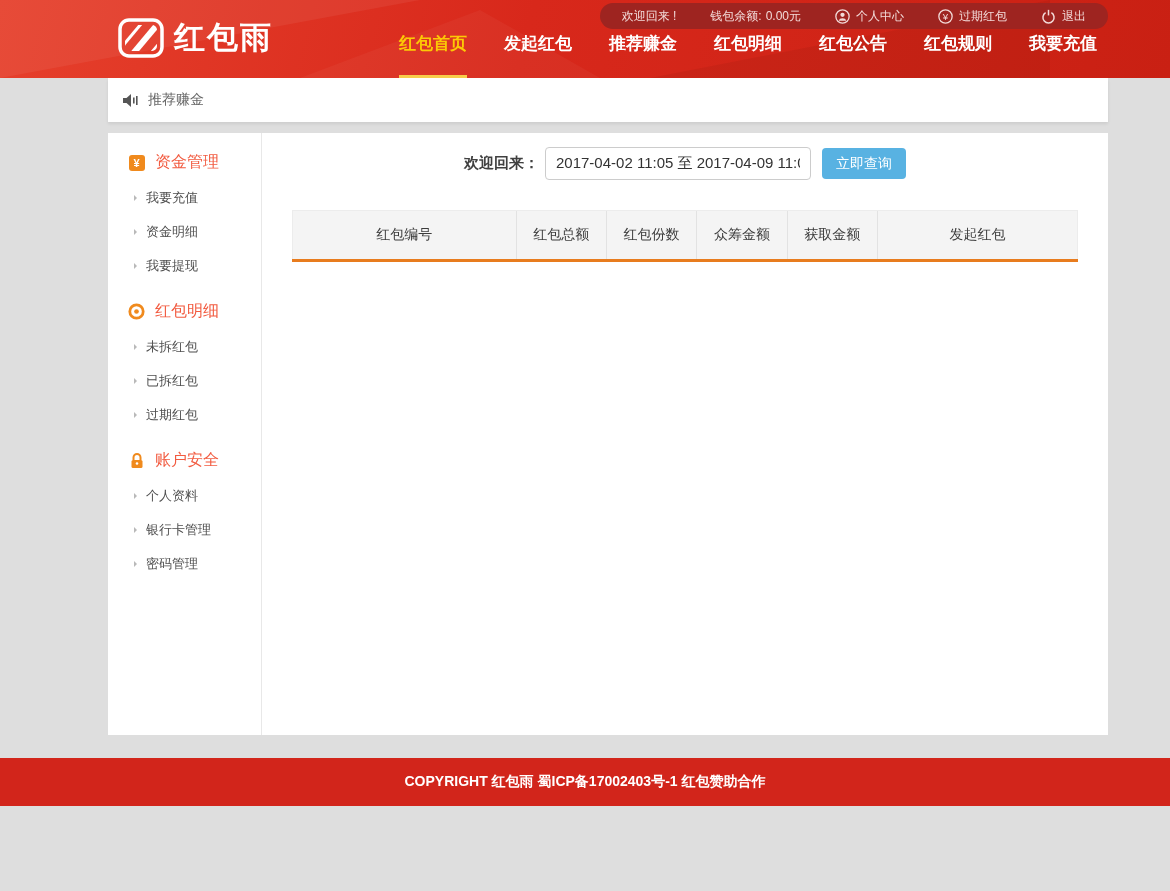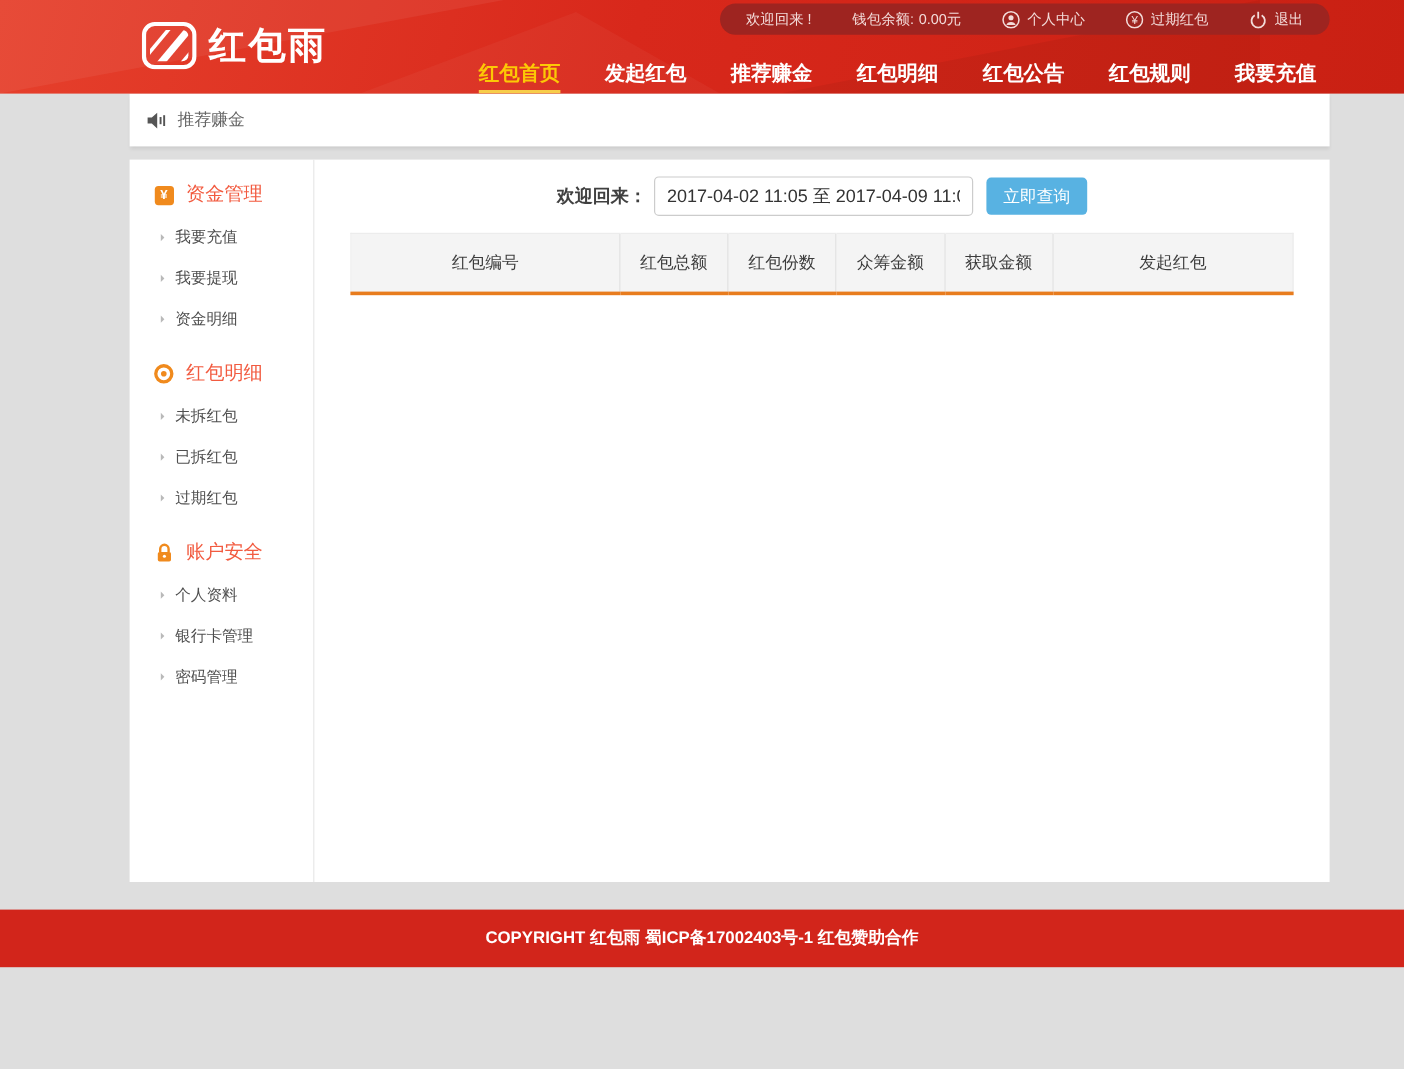--- a/index.html
+++ b/index.html
@@ -24,21 +24,21 @@
   .topbar-pill { position:absolute; right:62px; top:3px; height:26px; padding:0 22px;
     background:#9e2420; border-radius:13px; display:flex; align-items:center;
     color:#f3dbd9; font-size:12px; }
   .tb-item { margin-right:34px; display:flex; align-items:center; }
   .tb-link { color:#f3dbd9; display:flex; align-items:center; margin-right:34px; }
   .tb-link:last-child { margin-right:0; }
   .tb-link svg, .tb-item svg { margin-right:6px; }
   .tb-balance-val { margin-left:4px; }
 
   .main-nav { position:absolute; right:73px; bottom:0; display:flex; }
-  .nav-item { color:#fff; font-size:17px; font-weight:700; padding:0 0 2px 0; margin-left:37px; }
+  .nav-item { color:#fff; font-size:17px; font-weight:700; padding:0 0 20px 0; margin-left:37px; }
   .nav-item.active { color:#fcc905; border-bottom:3px solid #f7cd4a; }
 
   
   .announce-bar { margin-left:108px; width:1000px; height:44px; background:#fff;
     display:flex; align-items:center; padding-left:14px;
     box-shadow:0 2px 3px rgba(0,0,0,0.08); }
   .announce-text { color:#666; font-size:14px; margin-left:9px; }
 
   
   .container { margin:11px 0 0 108px; width:1000px; height:602px; background:#fff; display:flex; }
@@ -59,21 +59,21 @@
   .main-title { font-size:15px; color:#404040; padding:13px 18px; border-bottom:1px solid #e9e9e9; }
 
   .filter-row { display:flex; align-items:center; justify-content:center; margin-top:14px; }
   .filter-label { font-size:15px; font-weight:700; color:#404040; margin-right:6px; }
   .filter-input { width:266px; height:33px; border:1px solid #ccc; border-radius:4px;
     padding:0 10px; font-size:15px; color:#333; font-family:"Liberation Sans","DejaVu Sans",sans-serif; }
   .query-btn { margin-left:11px; background:#58b2e2; color:#fff; border:none; border-radius:4px;
     height:31px; padding:0 14px; font-size:14px; cursor:pointer;
     font-family:"Liberation Sans","DejaVu Sans",sans-serif; }
 
-  table.rp-table { width:calc(100% - 60px); margin:14px 30px 0; border-collapse:collapse; }
+  table.rp-table { width:calc(100% - 60px); margin:30px 30px 0; border-collapse:collapse; }
   .rp-table th { background:#f4f4f4; height:50px; font-weight:400; font-size:14px; color:#3c3c3c;
     border-top:1px solid #ececec; border-left:1px solid #e2e2e2;
     border-bottom:3px solid #e87c1e; }
   .rp-table th:first-child { border-left:1px solid #ececec; }
   .rp-table th:last-child { border-right:1px solid #ececec; }
   .col-id{width:28.5%;} .col-s{width:11.5%;} .col-time{width:25.5%;}
 
   
   .site-footer { margin-top:23px; height:48px; background:#d2251b; display:flex;
     align-items:center; justify-content:center;text-align:right; }
@@ -163,25 +163,25 @@
             <span class="money-badge">¥</span>
           </span>
         <span>资金管理</span>
       </div>
       <div class="side-item">
         <span class="arrow"></span>
         <span>我要充值</span>
       </div>
       <div class="side-item">
         <span class="arrow"></span>
+        <span>资金明细</span>
+      </div>
+      <div class="side-item">
+        <span class="arrow"></span>
         <span>我要提现</span>
-      </div>
-      <div class="side-item">
-        <span class="arrow"></span>
-        <span>资金明细</span>
       </div>
     </div>
 
     <div class="side-section">
       <div class="side-title">
         <span class="ico">
           <svg width="17" height="17" viewBox="0 0 16 16">
             <circle cx="8" cy="8" r="6.3" fill="none" stroke="#f08a1d" stroke-width="2.6"></circle>
             <circle cx="8" cy="8" r="2.2" fill="#f08a1d"></circle>
           </svg>

